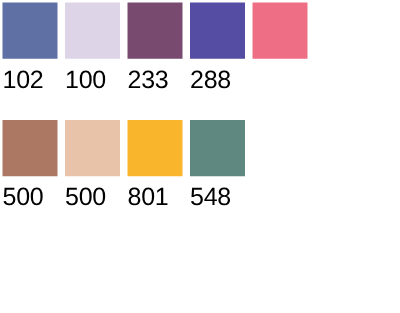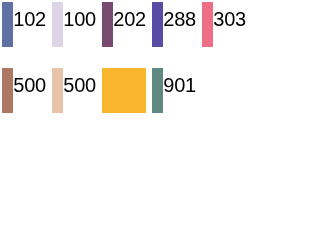--- a/index.html
+++ b/index.html
@@ -20,26 +20,26 @@
     box-sizing: border-box;
     padding-left: 2px;
     padding-top: 2px;
   }
   .swatch-row {
     display: flex;
     flex-direction: row;
     align-items: flex-start;
   }
   .swatch-row.row-1 { margin-bottom: 0; }
-  .swatch-row.row-2 { margin-top: 0; }
+  .swatch-row.row-2 { margin-top: 0; align-items: center; }
   .swatch-cell {
     width: 44px;
     margin-right: 6px;
     display: flex;
-    flex-direction: row;
+    flex-direction: column;
     align-items: flex-start;
   }
   .swatch-chip {
     width: 44px;
     height: 45px;
     display: block;
   }
   .swatch-label {
     font-family: "Liberation Sans", sans-serif;
     font-size: 20px;
@@ -62,45 +62,45 @@
     <div class="swatch-cell">
       <span class="swatch-chip" style="background:#5F70A4;"></span>
       <span class="swatch-label">102</span>
     </div>
     <div class="swatch-cell">
       <span class="swatch-chip" style="background:#DDD4E8;"></span>
       <span class="swatch-label">100</span>
     </div>
     <div class="swatch-cell">
       <span class="swatch-chip" style="background:#784A70;"></span>
-      <span class="swatch-label">202</span>
+      <span class="swatch-label">233</span>
     </div>
     <div class="swatch-cell">
       <span class="swatch-chip" style="background:#554CA4;"></span>
       <span class="swatch-label">288</span>
     </div>
     <div class="swatch-cell">
       <span class="swatch-chip" style="background:#EE6E85;"></span>
-      <span class="swatch-label">303</span>
     </div>
   </div>
 
   <div class="row-gap"></div>
 
   <div class="swatch-row row-2">
     <div class="swatch-cell">
       <span class="swatch-chip" style="background:#AC7763;"></span>
       <span class="swatch-label">500</span>
     </div>
     <div class="swatch-cell">
       <span class="swatch-chip" style="background:#E8C2A9;"></span>
       <span class="swatch-label">500</span>
     </div>
     <div class="swatch-cell">
       <span class="swatch-chip" style="background:#F9B52C;"></span>
+      <span class="swatch-label">801</span>
     </div>
     <div class="swatch-cell">
       <span class="swatch-chip" style="background:#5E8880;"></span>
-      <span class="swatch-label">901</span>
+      <span class="swatch-label">548</span>
     </div>
   </div>
 
 </div>
 
 </body></html>

